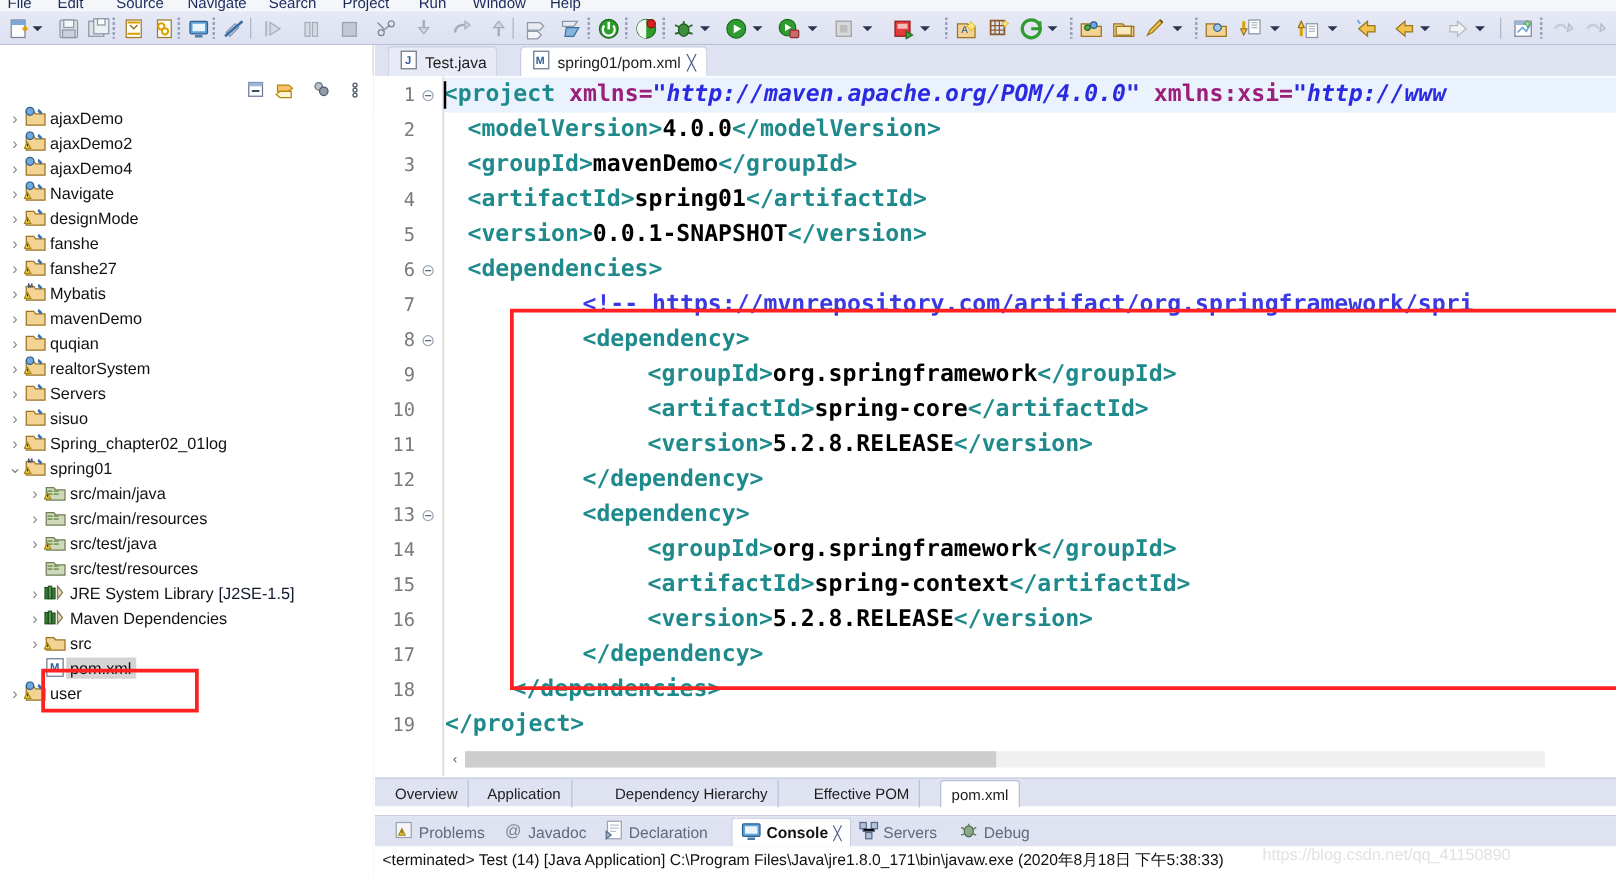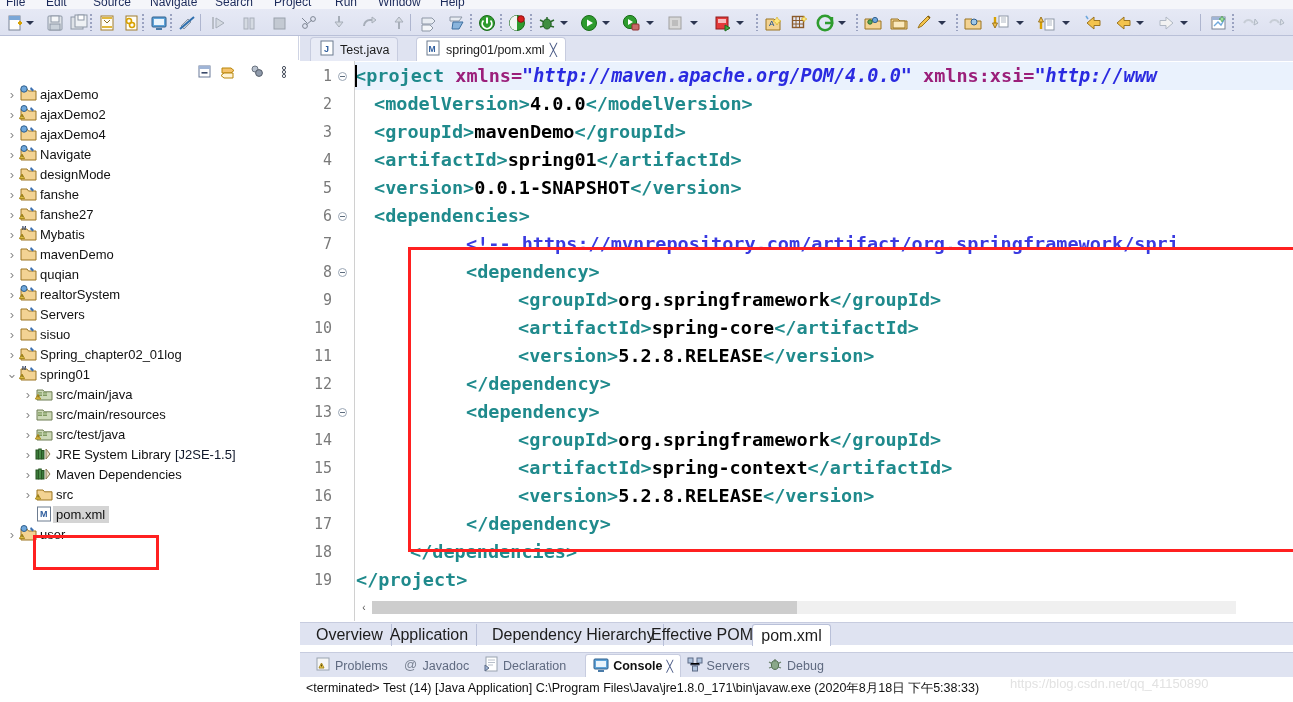--- a/index.html
+++ b/index.html
@@ -179,21 +179,21 @@
   }
 
   
   .pomtabs {
     position: absolute; left: 300px; top: 622px; width: 993px; height: 23px;
     background: #dfe3f1; border-top: 1px solid #c7ccdf;
   }
   .pomtab {
     position: absolute; top: 1px; height: 22px;
     display: flex; align-items: center; padding: 0 8px;
-    font-size: 16px; color: #1c1c1c;
+    font-size: 12px; color: #1c1c1c;
     border-right: 1px solid #b9c0d8;
   }
   .pomtab.active {
     background: #ffffff; border: 1px solid #b9c0d8; border-bottom: none;
     border-top-left-radius: 3px; border-top-right-radius: 3px;
   }
 
   
   .bottom {
     position: absolute; left: 300px; top: 652px; width: 993px; height: 50px;
@@ -779,20 +779,30 @@
             <svg width="18" height="18" viewBox="0 0 18 18">
               <path d="M2 5h6l1.5 1.8H17V15H2z" fill="#cdd9b8" stroke="#6f7f55"></path>
               <path d="M3 7.2h4v1.4H3zM8 7.2h4v1.4H8zM3 9.6h4V11H3zM8 9.6h4V11H8z" fill="#7f9a5f"></path>
               <path d="M3 9.4l2.6 4.6H0.4z" fill="#f6d555" stroke="#a6871a"></path>
               <rect x="2.6" y="10.7" width="0.9" height="2" fill="#4a3a00"></rect>
             </svg>
           </div>
           <span class="tlabel">src/test/java</span>
         </div>
         <div class="tnode" style="padding-left: 22px;">
+          <div class="twist"></div>
+          <div class="ticon">
+            <svg width="18" height="18" viewBox="0 0 18 18">
+              <path d="M2 5h6l1.5 1.8H17V15H2z" fill="#cdd9b8" stroke="#6f7f55"></path>
+              <path d="M3 7.2h4v1.4H3zM8 7.2h4v1.4H8zM3 9.6h4V11H3zM8 9.6h4V11H8z" fill="#7f9a5f"></path>
+            </svg>
+          </div>
+          <span class="tlabel">src/test/resources</span>
+        </div>
+        <div class="tnode" style="padding-left: 22px;">
           <div class="twist" style="font-size: 13px;">›</div>
           <div class="ticon">
             <svg width="18" height="18" viewBox="0 0 18 18">
               <rect x="1" y="5" width="2.4" height="9" fill="#3f7f3f" stroke="#24521f"></rect>
               <rect x="3.8" y="4" width="2.4" height="10" fill="#5ba35b" stroke="#24521f"></rect>
               <rect x="6.6" y="5.5" width="2.4" height="8.5" fill="#3f7f3f" stroke="#24521f"></rect>
               <path d="M11 4l4 5-4 5z" fill="#e8e0c8" stroke="#8a7a50"></path>
             </svg>
           </div>
           <span class="tlabel">JRE System Library</span>

